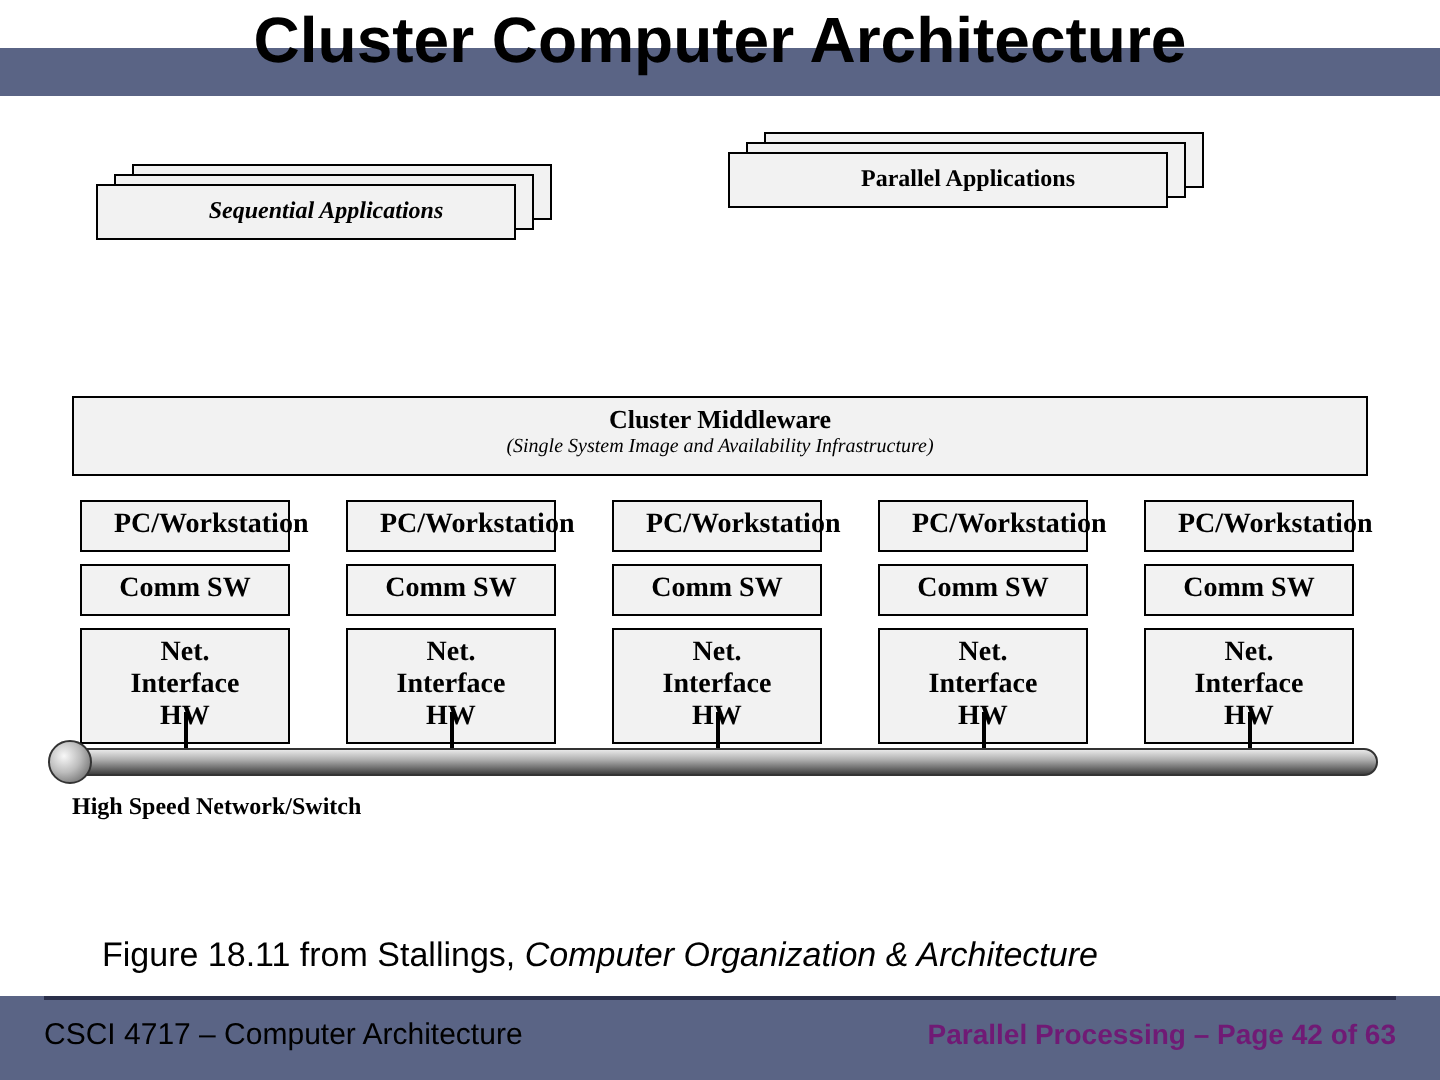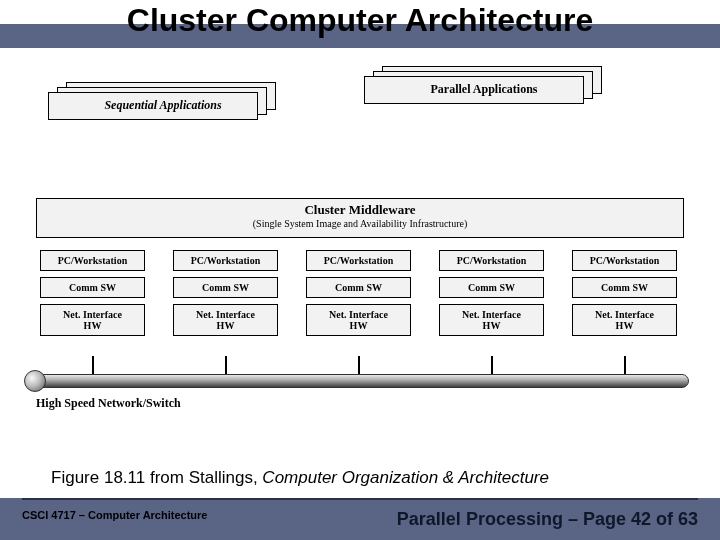--- a/index.html
+++ b/index.html
@@ -5,33 +5,33 @@
   * { margin: 0; padding: 0; box-sizing: border-box; }
   body { width: 720px; height: 540px; background: #fff; font-family: Arial, Helvetica, sans-serif; position: relative; }
   .title-band { position: absolute; top: 24px; left: 0; width: 720px; height: 24px; background: #5a6485; }
   .slide-title { position: absolute; top: 2px; left: 0; width: 720px; text-align: center; font-size: 32px; color: #000; }
   .diagram { position: absolute; top: 70px; left: 36px; width: 648px; height: 370px; }
   .stack { position: absolute; }
   .stack-layer { position: absolute; border: 1.5px solid #000; background: #f2f2f2; }
   .stack-label { position: absolute; width: 100%; text-align: center; font-family: 'Times New Roman', serif; font-weight: bold; font-size: 12px; color: #000; }
   .middleware-box { position: absolute; top: 128px; left: 0; width: 648px; height: 40px; border: 1.5px solid #000; background: #f2f2f2; text-align: center; }
   .middleware-title { font-family: 'Times New Roman', serif; font-weight: bold; font-size: 13px; margin-top: 3px; }
-  .middleware-sub { font-family: 'Times New Roman', serif; font-size: 10px; }
+  .middleware-sub { font-family: 'Times New Roman', serif; font-size: 10px; font-style: italic; }
   .node { position: absolute; top: 180px; width: 105px; }
-  .node-box { border: 1.5px solid #000; background: #f2f2f2; text-align: center; font-family: 'Times New Roman', serif; font-weight: bold; font-size: 10px; padding: 4px 16px; margin-bottom: 6px; }
+  .node-box { border: 1.5px solid #000; background: #f2f2f2; text-align: center; font-family: 'Times New Roman', serif; font-weight: bold; font-size: 14px; padding: 4px 16px; margin-bottom: 6px; }
   .connector { position: absolute; top: 286px; width: 2px; height: 18px; background: #000; }
   .network-bar { position: absolute; top: 304px; left: -5px; width: 658px; height: 14px; background: linear-gradient(to bottom, #e8e8e8 0%, #b0b0b0 40%, #404040 100%); border: 1px solid #333; border-radius: 7px; }
   .network-cap { position: absolute; top: 300px; left: -12px; width: 22px; height: 22px; border-radius: 50%; background: radial-gradient(circle at 35% 35%, #f8f8f8 0%, #bcbcbc 45%, #555 100%); border: 1px solid #333; }
   .network-label { position: absolute; top: 326px; left: 0; width: 648px; font-family: 'Times New Roman', serif; font-weight: bold; font-size: 12px; }
   .caption { position: absolute; top: 468px; left: 0; width: 600px; text-align: center; font-size: 17px; color: #000; }
   .caption .book { font-style: italic; }
   .footer-band { position: absolute; top: 498px; left: 0; width: 720px; height: 42px; background: #5a6485; }
   .footer-rule { position: absolute; top: 498px; left: 22px; width: 676px; height: 2px; background: #2a2f4a; }
-  .footer-left { position: absolute; top: 509px; left: 22px; font-size: 11px; font-weight: bold; color: #000; }
-  .footer-right { position: absolute; top: 509px; right: 22px; font-size: 18px; font-weight: bold; color: #0f172a; }
+  .footer-left { position: absolute; top: 509px; left: 22px; font-size: 15px; font-weight: normal; color: #000; }
+  .footer-right { position: absolute; top: 509px; right: 22px; font-size: 14px; font-weight: bold; color: #701a75; }
 </style>
 </head>
 <body>
 
 <div class="title-band"></div>
 <h1 class="slide-title">Cluster Computer Architecture</h1>
 
 <div class="diagram">
 
   <div class="stack" style="top:22px; left:12px; width:230px; height:42px;">

